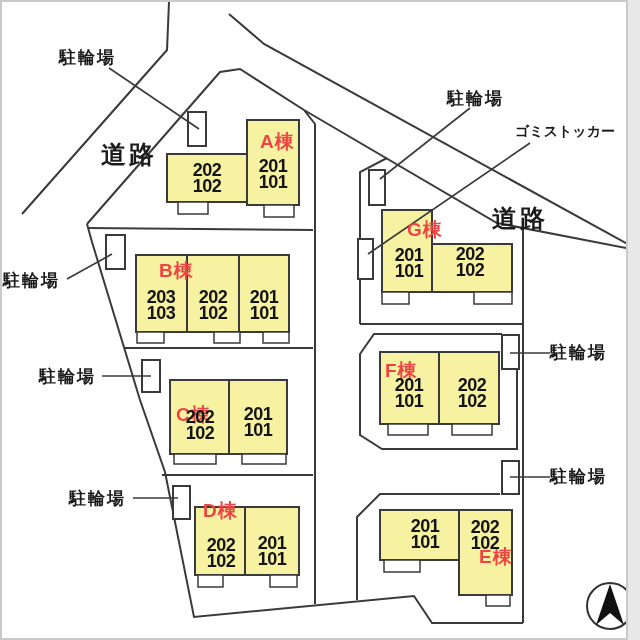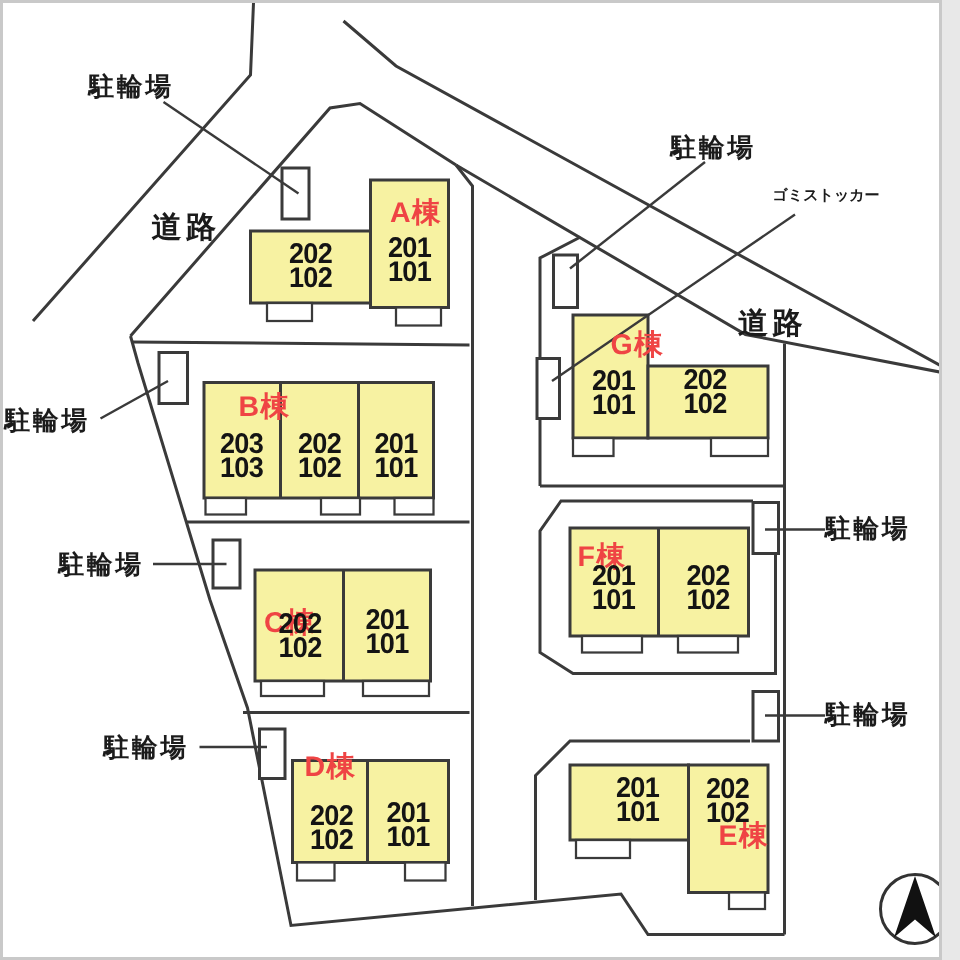--- a/index.html
+++ b/index.html
@@ -4,22 +4,22 @@
 <style>
   html,body{margin:0;padding:0;background:#e8e8e8;}
   #stage{
     position:relative;width:628px;height:640px;background:#ffffff;
     box-sizing:border-box;border:2px solid #c9c9c9;overflow:hidden;
     font-family:"Liberation Sans","DejaVu Sans",sans-serif;
   }
   svg{position:absolute;left:0;top:0;}
   .lbl{position:absolute;font-weight:bold;color:#1b1b1b;white-space:nowrap;}
   .bike{font-size:17px;letter-spacing:2px;}
-  .road{font-size:20px;letter-spacing:3px;}
-  .garbage{font-size:10px;letter-spacing:0px;}
+  .road{font-size:25px;letter-spacing:3px;}
+  .garbage{font-size:14px;letter-spacing:0px;}
   .bname{position:absolute;font-weight:bold;color:#ef4444;font-size:19px;letter-spacing:1px;}
   .units{
     position:absolute;width:46px;text-align:center;font-weight:bold;color:#141414;
     font-size:19px;line-height:16px;letter-spacing:-0.5px;white-space:pre-line;
     transform:scaleX(.95);
   }
 </style>
 </head>
 <body>
 

